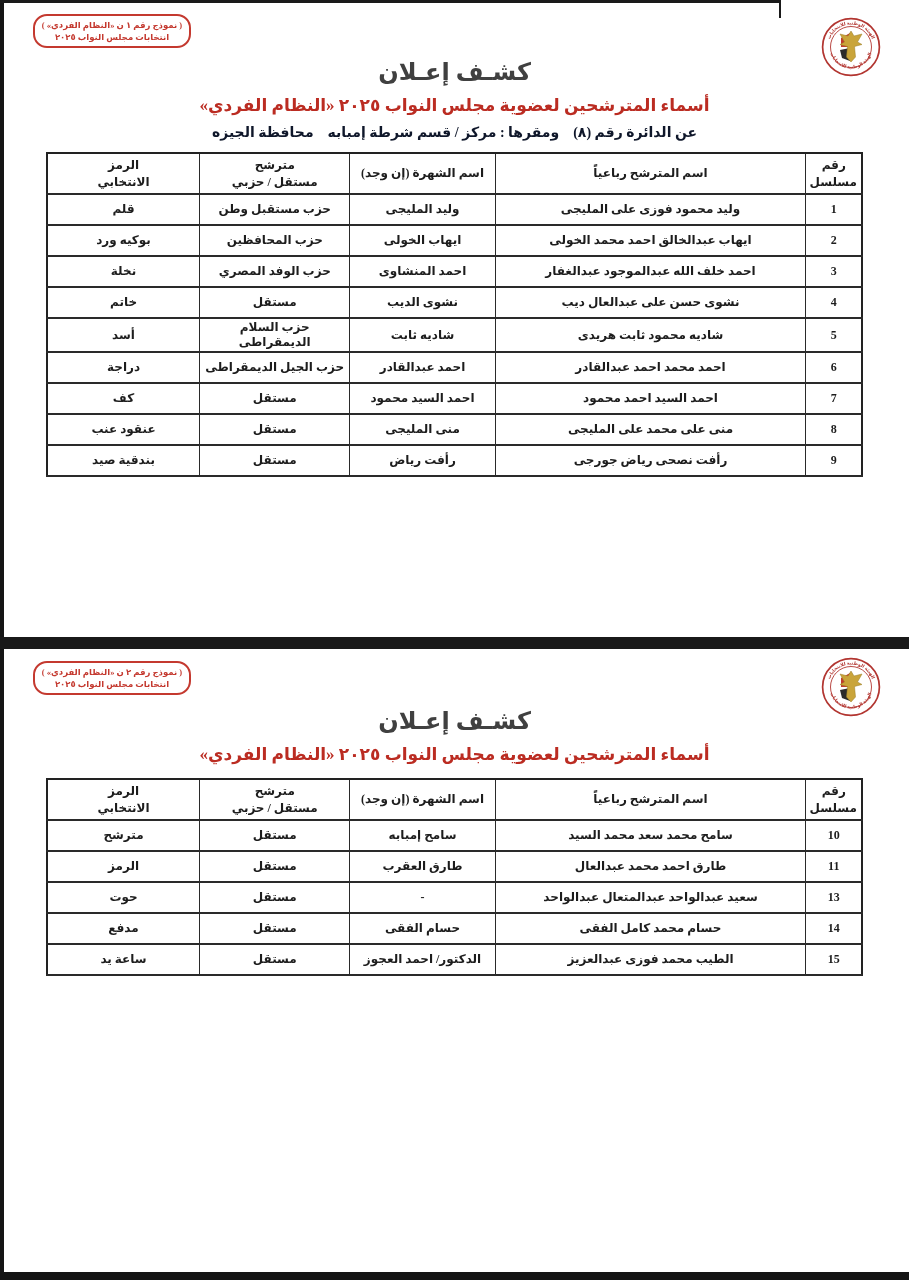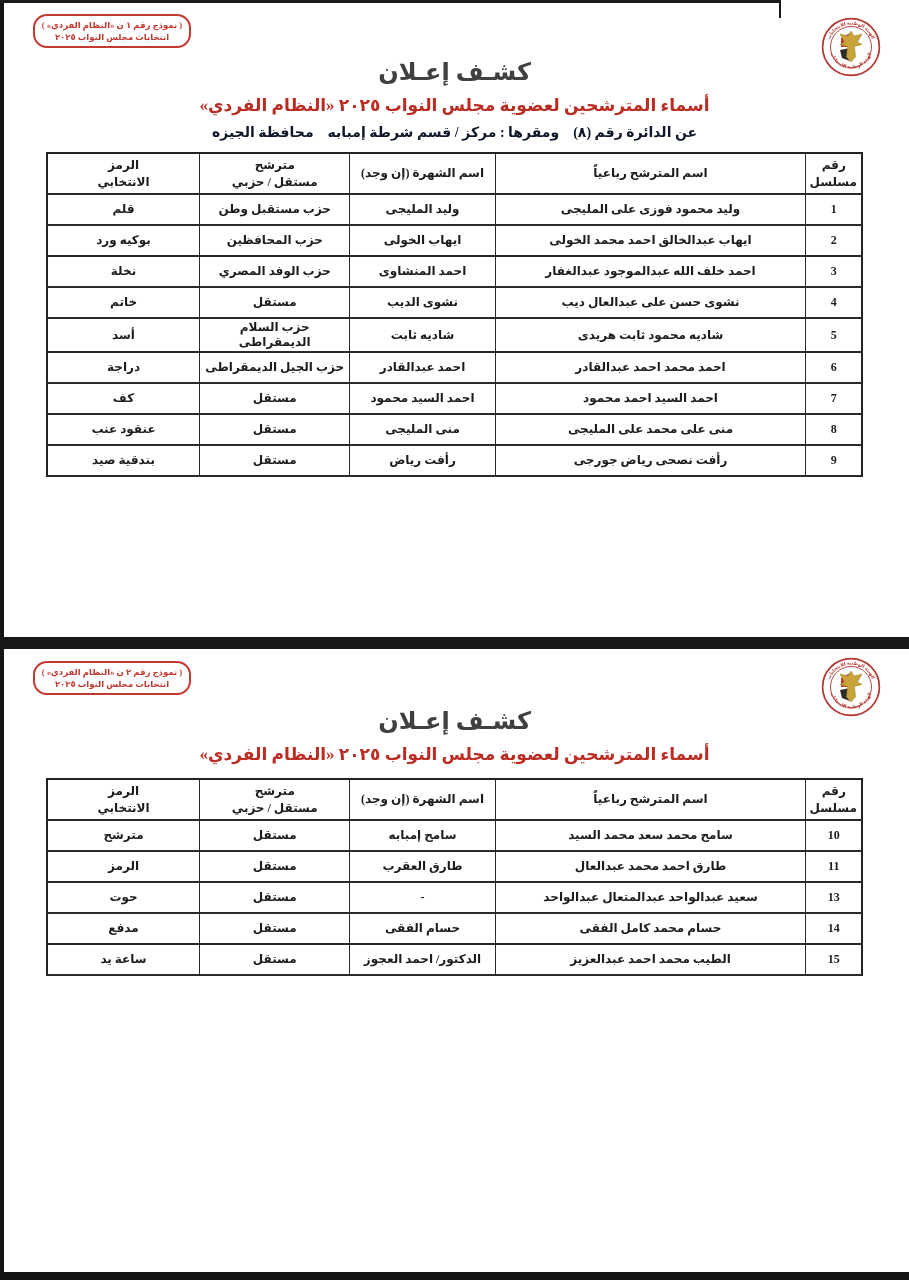--- a/index.html
+++ b/index.html
@@ -258,21 +258,21 @@
           </tr>
           <tr>
             <td class="c-serial">14</td>
             <td class="c-name">حسام محمد كامل الفقى</td>
             <td class="c-nickname">حسام الفقى</td>
             <td class="c-party">مستقل</td>
             <td class="c-symbol">مدفع</td>
           </tr>
           <tr>
             <td class="c-serial">15</td>
-            <td class="c-name">الطيب محمد احمد عبدالعزيز</td>
+            <td class="c-name">الطيب محمد فوزى عبدالعزيز</td>
             <td class="c-nickname">الدكتور/ احمد العجوز</td>
             <td class="c-party">مستقل</td>
             <td class="c-symbol">ساعة يد</td>
           </tr>
         </tbody>
     </table>
   </section>
 
 </div>
 

